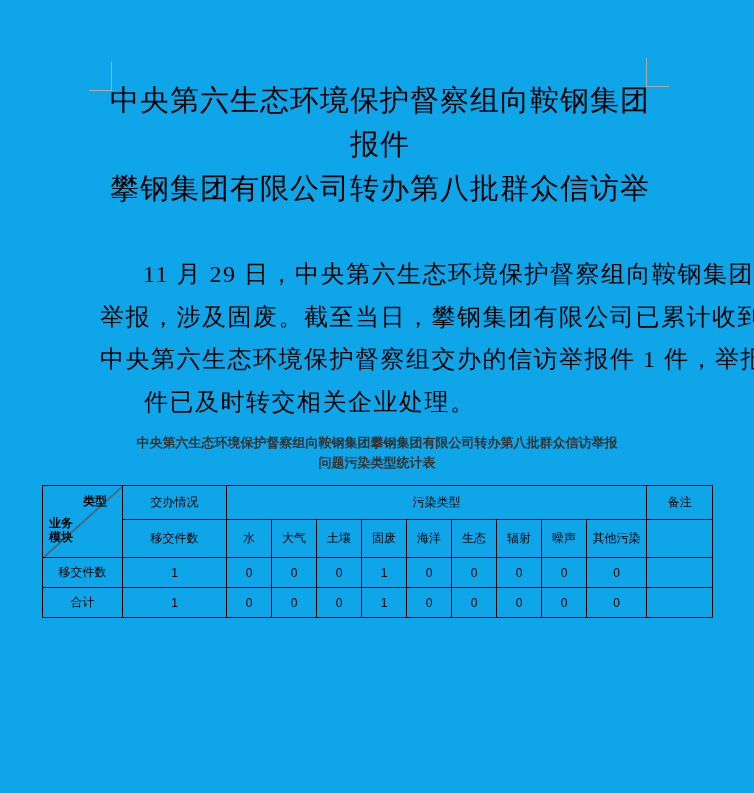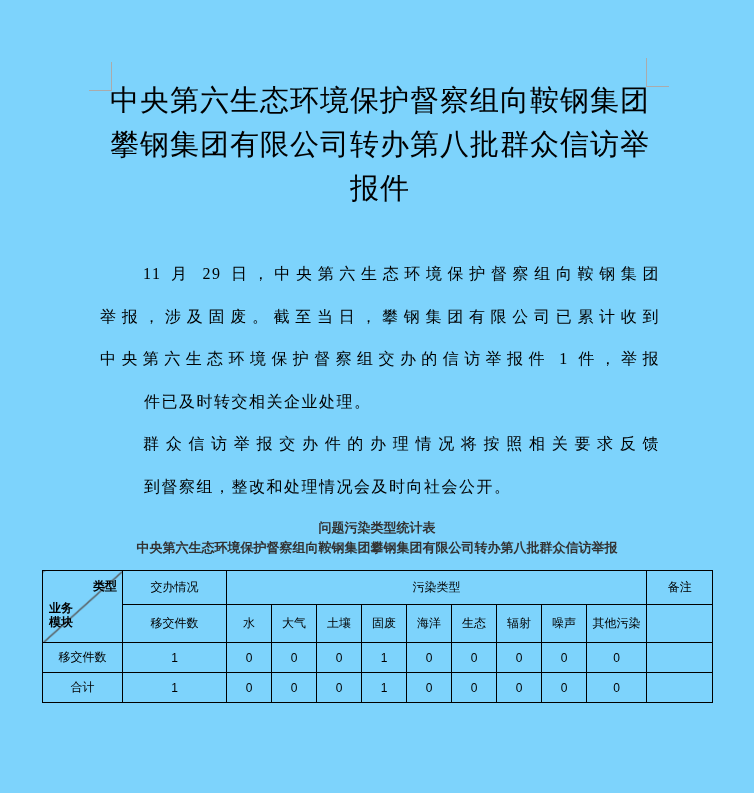--- a/index.html
+++ b/index.html
@@ -6,21 +6,21 @@
     --text:#000000;
     --caption:#333333;
     --table-border:#000000;
     --margin-mark:#ababab;
   }
   html,body{margin:0;padding:0;background:#ffffff;}
   .sheet{
     position:relative;
     width:754px;
     height:793px;
-    background:#7dd3fc;
+    background:#0ea5e9;
     overflow:hidden;
     font-family:"Liberation Serif","DejaVu Serif",serif;
     color:var(--text);
   }
   
   .crop-mark{position:absolute;width:22px;height:28px;}
   .crop-mark.tl{left:89px;top:62px;border-right:1px solid var(--margin-mark);border-bottom:1px solid var(--margin-mark);}
   .crop-mark.tr{left:646px;top:58px;border-left:1px solid var(--margin-mark);border-bottom:1px solid var(--margin-mark);}
 
   .title{
@@ -32,21 +32,21 @@
     font-size:29px;
     line-height:44px;
     font-weight:500;
     letter-spacing:1px;
   }
   .title-line{display:block;}
 
   .body-text{
     width:560px;
     margin:43px 94px 0 100px;
-    font-size:16px;
+    font-size:24px;
     line-height:42.5px;
   }
   .line{
     display:block;
     letter-spacing:1.5px;
     text-align:justify;
     text-align-last:justify;
     white-space:nowrap;
   }
   .line.indent{padding-left:43px;}
@@ -89,54 +89,50 @@
   .num{font-weight:normal;}
   td.diag{
     position:relative;
     padding:0;
     background-image:linear-gradient(to bottom right,
       transparent calc(50% - 1px),
       #555555 calc(50% - 0.4px),
       #555555 calc(50% + 0.4px),
       transparent calc(50% + 1px));
   }
-  .corner-top{position:absolute;top:7px;right:5px;font-weight:bold;}
+  .corner-top{position:absolute;top:7px;right:15px;font-weight:bold;}
   .corner-bottom{position:absolute;bottom:13px;left:6px;font-weight:bold;text-align:left;line-height:14px;}
   .corner-bottom span{display:block;}
 </style>
 </head>
 <body>
 
 <div class="sheet">
 
   <div class="crop-mark tl"></div>
   <div class="crop-mark tr"></div>
 
   <h1 class="title">
     <span class="title-line">中央第六生态环境保护督察组向鞍钢集团</span>
+    <span class="title-line">报件</span>
     <span class="title-line">攀钢集团有限公司转办第八批群众信访举</span>
-    <span class="title-line">报件</span>
   </h1>
 
   <div class="body-text">
     <div>
       <span class="line indent">11 月 29 日，中央第六生态环境保护督察组向鞍钢集团</span>
       <span class="line">举报，涉及固废。截至当日，攀钢集团有限公司已累计收到</span>
       <span class="line">中央第六生态环境保护督察组交办的信访举报件 1 件，举报</span>
       <span class="line end">件已及时转交相关企业处理。</span>
     </div>
-    <div>
-      <span class="line indent">群众信访举报交办件的办理情况将按照相关要求反馈</span>
-      <span class="line end">到督察组，整改和处理情况会及时向社会公开。</span>
-    </div>
   </div>
 
   <div class="table-caption">
+    <span class="caption-line">中央第六生态环境保护督察组向鞍钢集团攀钢集团有限公司转办第八批群众信访举报</span>
     <span class="caption-line">问题污染类型统计表</span>
-    <span class="caption-line">中央第六生态环境保护督察组向鞍钢集团攀钢集团有限公司转办第八批群众信访举报</span>
   </div>
 
   <table class="stats">
     <colgroup>
       <col style="width:80px">
         <col style="width:104px">
       <col style="width:45px">
         <col style="width:45px">
         <col style="width:45px">
         <col style="width:45px">

